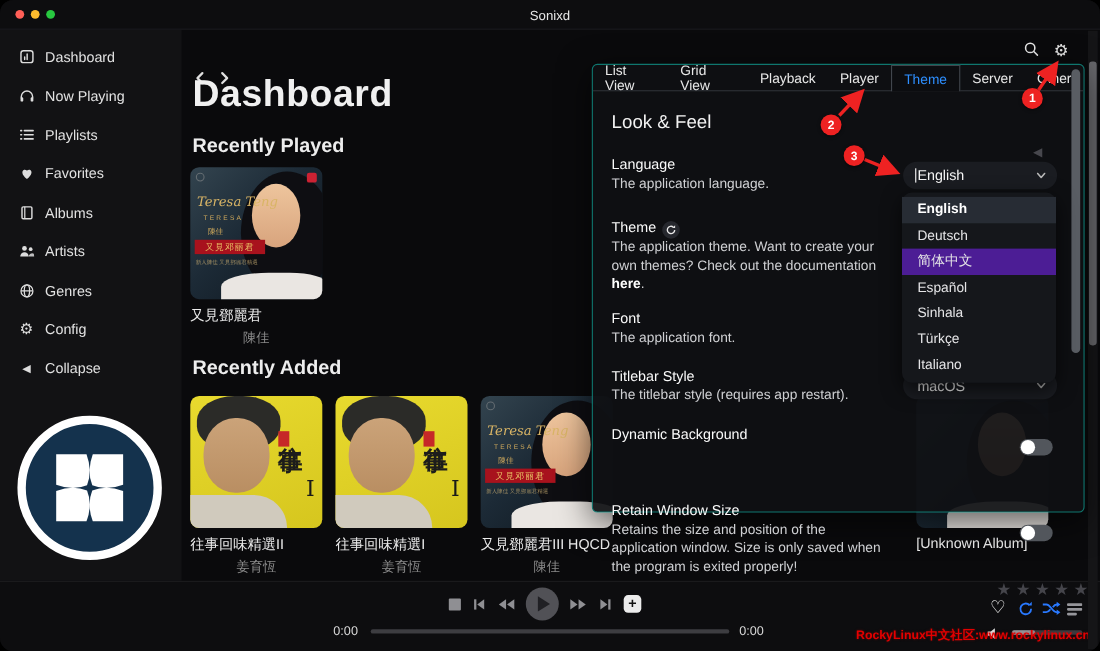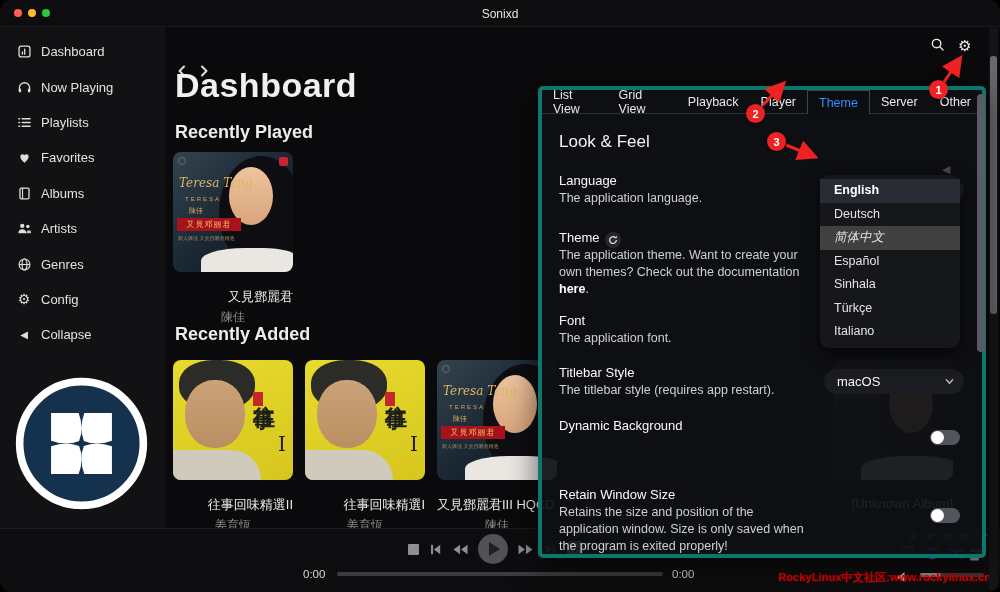--- a/index.html
+++ b/index.html
@@ -18,21 +18,21 @@
   .side-item .ic { width:16px; height:16px; margin-left:16px; margin-right:9px; display:flex; align-items:center; justify-content:center; color:#ddd; font-size:14px; }
   
   #logo { position:absolute; left:13px; top:375px; width:137px; height:137px; z-index:40; }
   
   #content { position:absolute; left:165px; top:27px; width:835px; height:501px; background:#0a0a0c; }
   .navchev { position:absolute; top:37px; width:14px; height:14px; }
   #page-title { position:absolute; left:175px; top:66px; font-size:34px; font-weight:600; letter-spacing:.5px; color:#f0f0f0; }
   .section-h { position:absolute; left:175px; font-size:18px; font-weight:600; color:#ededed; }
   .card { position:absolute; width:120px; }
   .cover { position:relative; width:120px; height:120px; border-radius:8px; overflow:hidden; }
-  .cap-t { margin-top:16px; text-align:right; font-size:13px; color:#ececec; white-space:nowrap; overflow:hidden; }
+  .cap-t { margin-top:6px; text-align:left; font-size:13px; color:#ececec; white-space:nowrap; overflow:hidden; }
   .cap-a { margin-top:3px; text-align:center; font-size:12px; color:#8b8b8b; }
   
   .cv-teresa { background:linear-gradient(135deg,#33444f 0%,#1c2a36 45%,#0c141b 100%); }
   .cv-teresa .hair { position:absolute; right:-10px; top:4px; width:84px; height:112px; border-radius:50%; background:#0e0e12; }
   .cv-teresa .face { position:absolute; right:20px; top:15px; width:44px; height:58px; border-radius:50%; background:linear-gradient(#eec59d,#d8a47d); }
   .cv-teresa .dress { position:absolute; bottom:-4px; right:-4px; width:96px; height:28px; background:#eae6e2; border-radius:45% 35% 0 0; }
   .cv-teresa .t1 { position:absolute; left:6px; top:24px; font-family:"DejaVu Serif",serif; font-style:italic; font-size:12px; color:#d9b566; white-space:nowrap; }
   .cv-teresa .t2 { position:absolute; left:12px; top:44px; font-size:6px; letter-spacing:2px; color:#cfa95c; }
   .cv-teresa .t3 { position:absolute; left:16px; top:54px; font-size:7px; color:#cfa95c; }
   .cv-teresa .band { position:absolute; left:4px; top:66px; width:64px; height:13px; background:#a8121d; color:#e8c064; font-size:8px; line-height:13px; text-align:center; letter-spacing:1px; }
@@ -41,40 +41,40 @@
   .cv-teresa .lg2 { position:absolute; right:5px; top:5px; width:9px; height:9px; background:#c23; border-radius:2px; }
   
   .cv-yellow { background:linear-gradient(160deg,#e8da2e,#d6c61e); }
   .cv-yellow .hair { position:absolute; left:6px; top:0px; width:76px; height:50px; border-radius:45%; background:#2b2b28; }
   .cv-yellow .face { position:absolute; left:12px; top:20px; width:60px; height:68px; border-radius:48%; background:linear-gradient(#cba379,#b98e62); }
   .cv-yellow .suit { position:absolute; left:-4px; bottom:-4px; width:92px; height:34px; background:#d0cabd; border-radius:0 30px 0 0; }
   .cv-yellow .vt { position:absolute; right:14px; top:28px; writing-mode:vertical-rl; font-size:22px; font-weight:bold; color:#1d1d1b; letter-spacing:2px; }
   .cv-yellow .seal { position:absolute; right:30px; top:32px; width:10px; height:14px; background:#c62828; }
   .cv-yellow .num { position:absolute; right:7px; top:72px; font-family:"DejaVu Serif",serif; font-size:20px; color:#1a1a18; }
   
-  #panel { position:absolute; left:538px; top:58px; width:448px; height:472px; background:rgba(15,16,19,.93); border:4px solid #0f766e; border-radius:5px; z-index:50; box-shadow:0 8px 30px rgba(0,0,0,.6);margin-top:28px; }
+  #panel { position:absolute; left:538px; top:58px; width:448px; height:408px; background:rgba(15,16,19,.93); border:1px solid #0f766e; border-radius:5px; z-index:50; box-shadow:0 8px 30px rgba(0,0,0,.6); }
   #tabbar { position:absolute; left:0; top:0; right:0; height:24px; display:flex; border-bottom:1px solid #2e3237; }
   .tab { padding:0 11px; font-size:12.5px; color:#e8e8e8; display:flex; align-items:center; height:24px; }
   .tab.active { color:#2e8fff; background:#0c0d10; border:1px solid #41464d; border-bottom:none; }
   #panel .sec-title { position:absolute; left:17px; top:42px; font-size:17px; color:#f2f2f2; }
   .grp-label { position:absolute; left:17px; font-size:13px; color:#fafafa; }
   .grp-desc { position:absolute; left:17px; font-size:12.5px; color:#cfd0d3; line-height:17px; }
   .pill-select { position:absolute; left:282px; width:140px; height:25px; background:#1a1c21; border-radius:13px; color:#f5f5f5; font-size:13px; line-height:25px; padding-left:13px; }
   .pill-select .chev { position:absolute; right:10px; top:8px; width:9px; height:9px; }
   .caret { position:absolute; left:11px; top:6px; width:1px; height:13px; background:#fff; }
   .toggle { position:absolute; left:388px; width:30px; height:15px; border-radius:8px; background:#52565c; }
   .toggle .knob { position:absolute; left:1px; top:1px; width:13px; height:13px; border-radius:50%; background:#fff; }
   .refresh-chip { display:inline-flex; width:16px; height:16px; border-radius:50%; background:#26282e; align-items:center; justify-content:center; vertical-align:-3px; margin-left:6px; }
   #tab-scroll-chev { position:absolute; left:400px; top:73px; color:#47474d; font-size:11px; }
   #panel-scrollbar { position:absolute; left:435px; top:4px; width:8px; height:258px; background:#595d63; border-radius:4px; }
   
   #dropdown { position:absolute; left:820px; top:175px; width:140px; background:#15171b; border-radius:9px; box-shadow:0 6px 18px rgba(0,0,0,.65); padding:4px 0; z-index:52; }
   .dd-item { height:23.5px; line-height:23.5px; padding-left:14px; font-size:12.5px; color:#e4e4e6; }
   .dd-item.selected { background:#272c34; font-weight:bold; color:#fff; }
-  .dd-item.hovered { background:#404040;font-style:italic; }
+  .dd-item.hovered { background:#4c1d95; }
   
   #playerbar { position:absolute; left:0; top:528px; width:1000px; height:64px; background:#0d0d0f; border-top:1px solid #1c1c1f; z-index:20; }
   #controls { position:absolute; left:408px; top:4px; display:flex; align-items:center; gap:9px; height:32px; }
   .pc { color:#8f8f93; display:flex; align-items:center; }
   #play-btn { width:30px; height:30px; border-radius:50%; background:#515156; display:flex; align-items:center; justify-content:center; }
   #play-btn .tri { width:0; height:0; border-left:11px solid #202024; border-top:7px solid transparent; border-bottom:7px solid transparent; margin-left:3px; }
   #stop-btn { width:11px; height:11px; background:#8f8f93; border-radius:1px; }
   #add-btn { width:16px; height:16px; background:#ececec; border-radius:4px; color:#111; font-size:13px; font-weight:bold; line-height:15px; text-align:center; }
   .time { position:absolute; top:39px; font-size:11.5px; color:#d8d8d8; }
   #progress { position:absolute; left:337px; top:43px; width:326px; height:4px; background:#3d3d41; border-radius:2px; }

